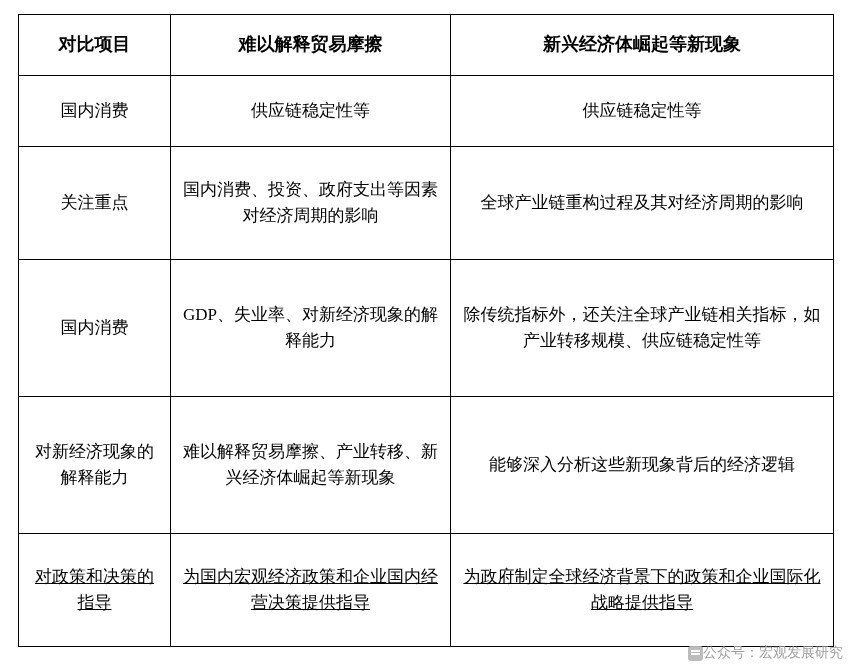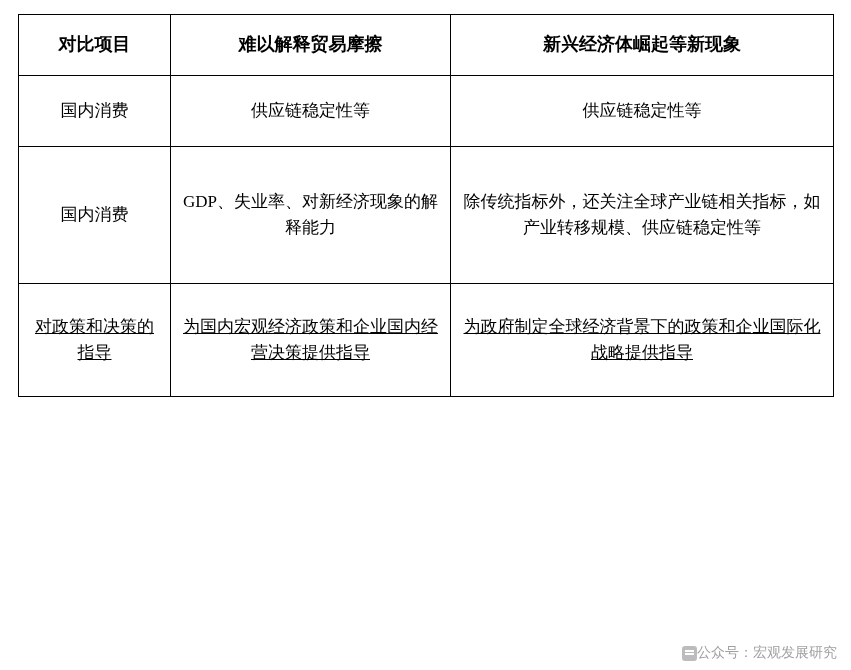--- a/index.html
+++ b/index.html
@@ -47,21 +47,21 @@
   }
   col.c1 { width: 152px; }
   col.c2 { width: 280px; }
   col.c3 { width: 383px; }
 
   .row-label {
     font-size: 17px;
   }
   .watermark {
     position: absolute;
-    right: 14px;
+    right: 8px;
     bottom: 8px;
     font-family: "Liberation Sans", sans-serif;
     font-size: 14px;
     color: #9a9a9a;
     display: flex;
     align-items: center;
     opacity: 0.95;
   }
   .wm-icon {
     display: inline-block;
@@ -106,24 +106,34 @@
         <th>难以解释贸易摩擦</th>
         <th>新兴经济体崛起等新现象</th>
       </tr>
     </thead>
     <tbody>
       <tr class="r1">
         <td class="row-label">国内消费</td>
         <td>供应链稳定性等</td>
         <td>供应链稳定性等</td>
       </tr>
+      <tr class="r2">
+        <td class="row-label">关注重点</td>
+        <td>国内消费、投资、政府支出等因素对经济周期的影响</td>
+        <td>全球产业链重构过程及其对经济周期的影响</td>
+      </tr>
       <tr class="r3">
         <td class="row-label">国内消费</td>
         <td>GDP、失业率、对新经济现象的解释能力</td>
         <td>除传统指标外，还关注全球产业链相关指标，如产业转移规模、供应链稳定性等</td>
+      </tr>
+      <tr class="r4">
+        <td class="row-label">对新经济现象的解释能力</td>
+        <td>难以解释贸易摩擦、产业转移、新兴经济体崛起等新现象</td>
+        <td>能够深入分析这些新现象背后的经济逻辑</td>
       </tr>
       <tr class="r5">
         <td class="row-label">对政策和决策的指导</td>
         <td>为国内宏观经济政策和企业国内经营决策提供指导</td>
         <td>为政府制定全球经济背景下的政策和企业国际化战略提供指导</td>
       </tr>
     </tbody>
   </table>
 
   <div class="watermark">

